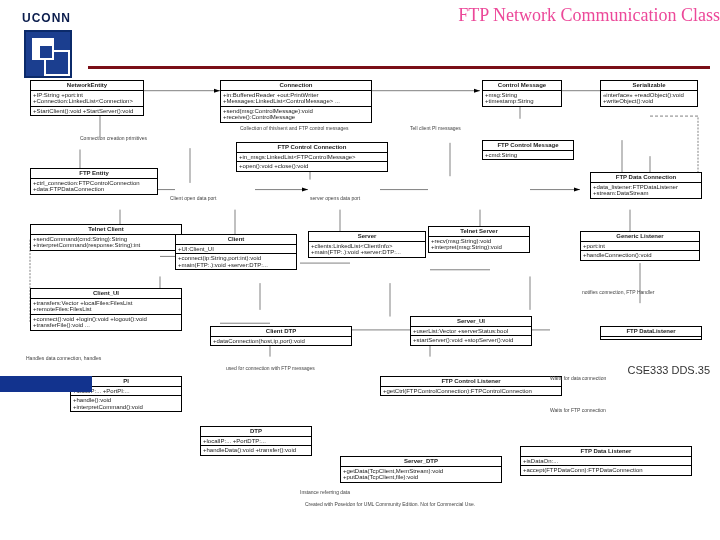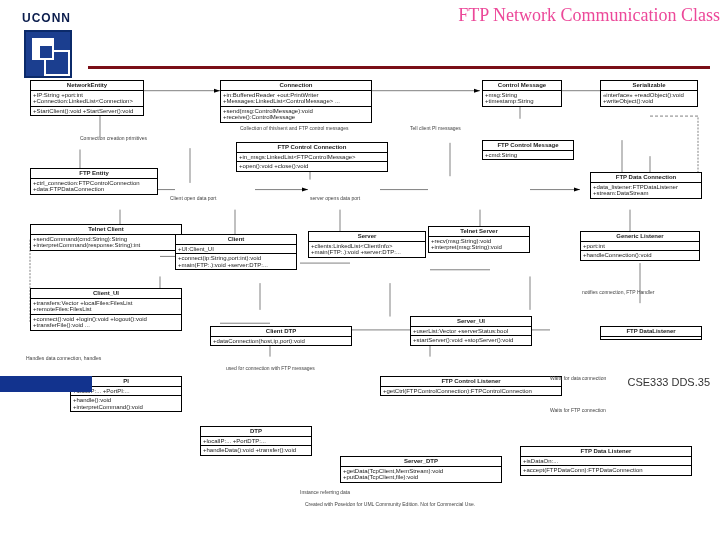--- a/index.html
+++ b/index.html
@@ -11,21 +11,21 @@
   .logo-ico::after{content:"";position:absolute;left:6px;top:6px;width:18px;height:18px;border:2px solid #fff;box-shadow:8px 8px 0 -2px #fff inset,14px 14px 0 #1b3e8f,14px 14px 0 2px #fff}
   .ttl{text-align:right;font-size:18px;line-height:1.1;color:#ec4899}
   .rule{position:absolute;left:88px;right:10px;top:66px;height:3px;background:#7a0f17}
   .canvas{position:absolute;left:10px;top:76px;right:10px;bottom:22px;font:6px/1.1 Arial,Helvetica,sans-serif;color:#222}
   .box{position:absolute;border:1px solid #000;background:#fff}
   .box .nm{border-bottom:1px solid #000;padding:1px 2px;text-align:center;font-weight:bold;overflow:hidden;white-space:nowrap}
   .box .sec{border-bottom:1px solid #000;padding:1px 2px;overflow:hidden}
   .box .sec:last-child{border-bottom:0}
   .note{position:absolute;font-size:5px;color:#444;white-space:nowrap}
   svg.wires{position:absolute;inset:0;width:100%;height:100%;pointer-events:none}
-  .foot{position:absolute;bottom:4px;right:10px;font:11px Arial;color:#333}
+  .foot{position:absolute;bottom:16px;right:10px;font:11px Arial;color:#333}
   .bluebar{position:absolute;bottom:0;left:0;width:92px;height:16px;background:#12338e}
 </style>
 </head>
 <body>
 
 <div class="slide">
 
   <div class="header">
     <div class="logo">
       <div class="logo-word">UCONN</div>

